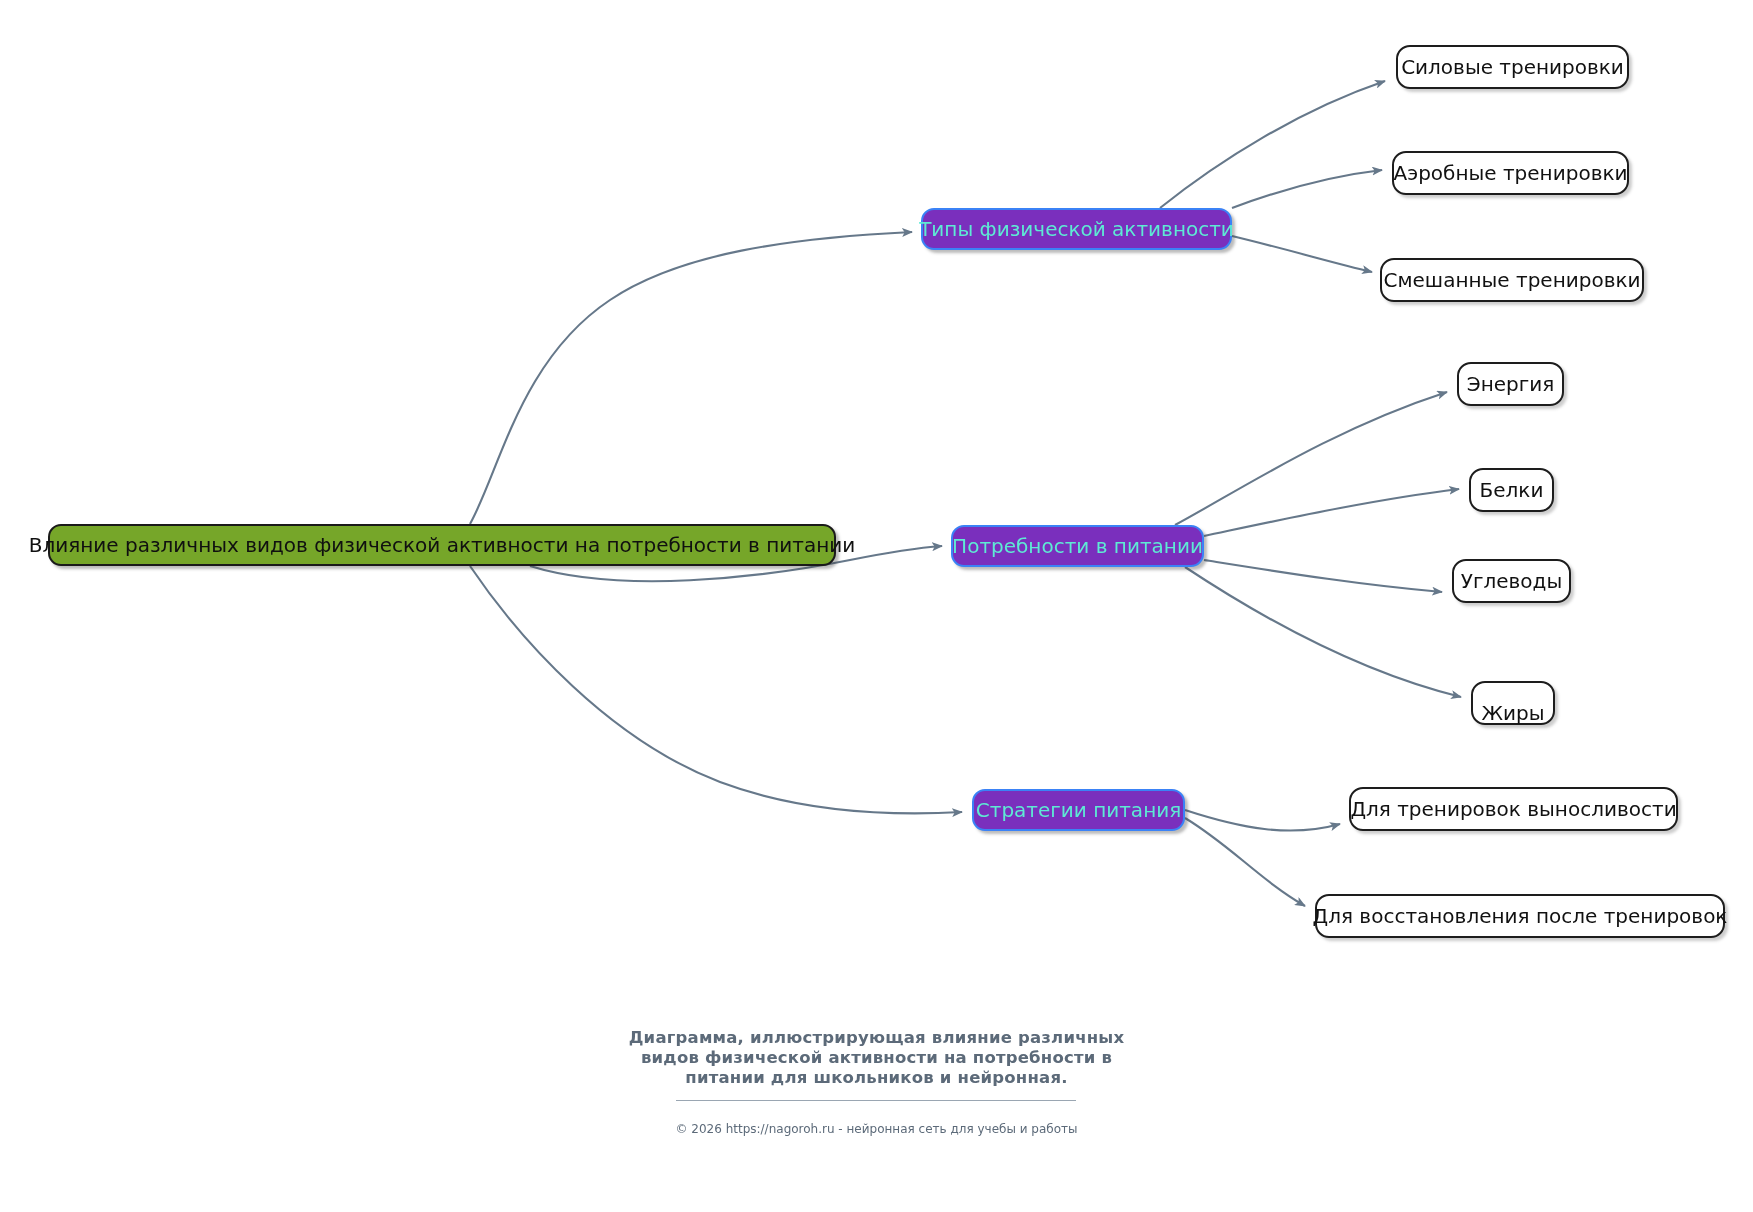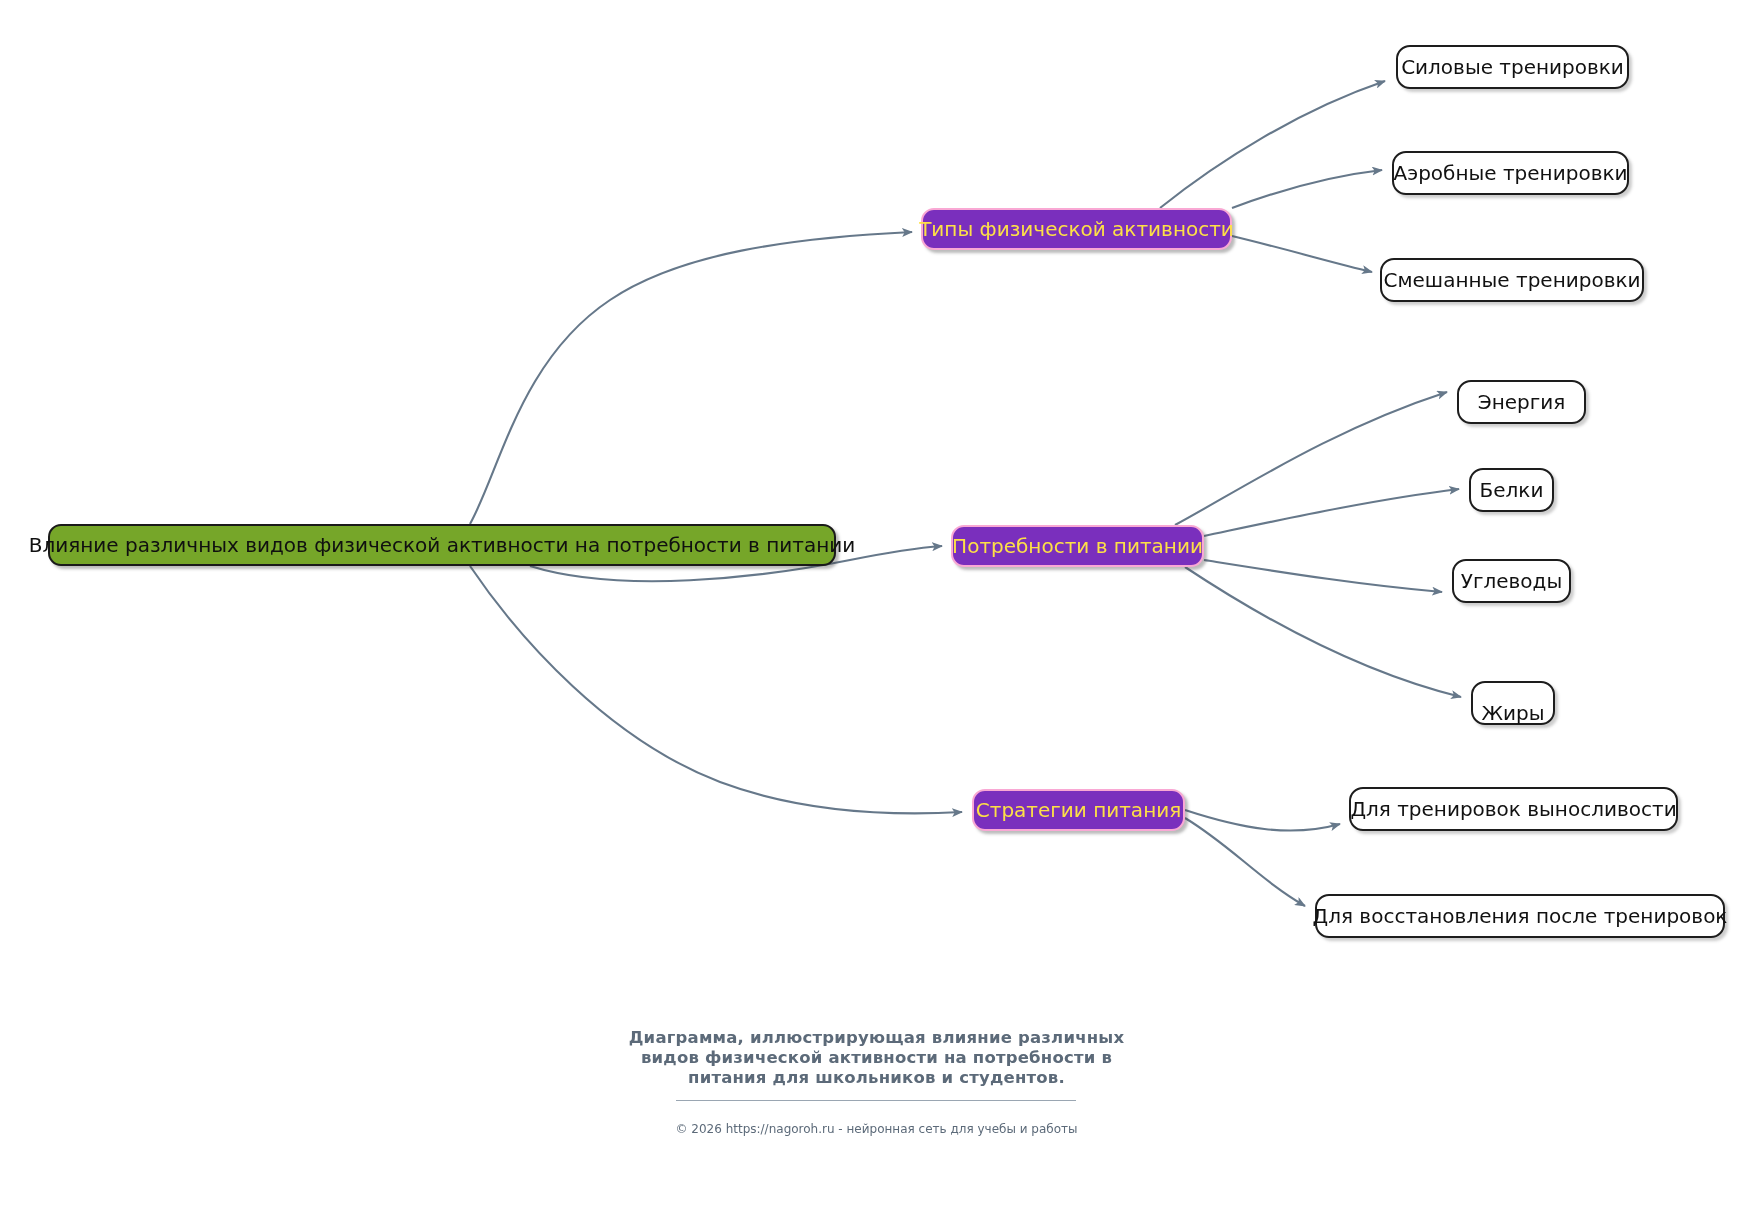--- a/index.html
+++ b/index.html
@@ -41,23 +41,23 @@
     background: #76a629;
     border: 2px solid #1a1a1a;
     border-radius: 13px;
     color: #101010;
     font-size: 20px;
     padding: 0 16px;
     box-shadow: 3px 3px 3px rgba(60,60,60,0.35);
   }
   .node-branch {
     background: #7a2fbd;
-    border: 2px solid #f9a8d4;
+    border: 2px solid #3b82f6;
     border-radius: 13px;
-    color: #fde047;
+    color: #5eead4;
     font-size: 20px;
     padding: 0 34px;
     box-shadow: 3px 3px 3px rgba(60,60,60,0.35);
   }
   .node-leaf {
     background: #ffffff;
     border: 2px solid #1d1d1d;
     border-radius: 14px;
     color: #111111;
     font-size: 20px;
@@ -151,21 +151,21 @@
   </div>
 
   <div class="node node-leaf" style="left:1392px; top:151px; width:237px; height:44px;">
     <span>Аэробные тренировки</span>
   </div>
 
   <div class="node node-leaf" style="left:1380px; top:258px; width:264px; height:44px;">
     <span>Смешанные тренировки</span>
   </div>
 
-  <div class="node node-leaf" style="left:1457px; top:380px; width:129px; height:44px;align-items:center;">
+  <div class="node node-leaf" style="left:1457px; top:362px; width:107px; height:44px;align-items:center;">
     <span>Энергия</span>
   </div>
 
   <div class="node node-leaf" style="left:1469px; top:468px; width:85px; height:44px;text-align:center;">
     <span>Белки</span>
   </div>
 
   <div class="node node-leaf" style="left:1452px; top:559px; width:119px; height:44px;">
     <span>Углеводы</span>
   </div>
@@ -178,20 +178,20 @@
     <span>Для тренировок выносливости</span>
   </div>
 
   <div class="node node-leaf" style="left:1315px; top:894px; width:410px; height:44px;">
     <span>Для восстановления после тренировок</span>
   </div>
 
   <div id="caption">
     <div>Диаграмма, иллюстрирующая влияние различных</div>
     <div>видов физической активности на потребности в</div>
-    <div>питания для школьников и студентов.</div>
+    <div>питании для школьников и нейронная.</div>
   </div>
 
   <div id="caption-rule"></div>
 
   <div id="footer">© 2026 https://nagoroh.ru - нейронная сеть для учебы и работы</div>
 
 </div>
 
 </body></html>

